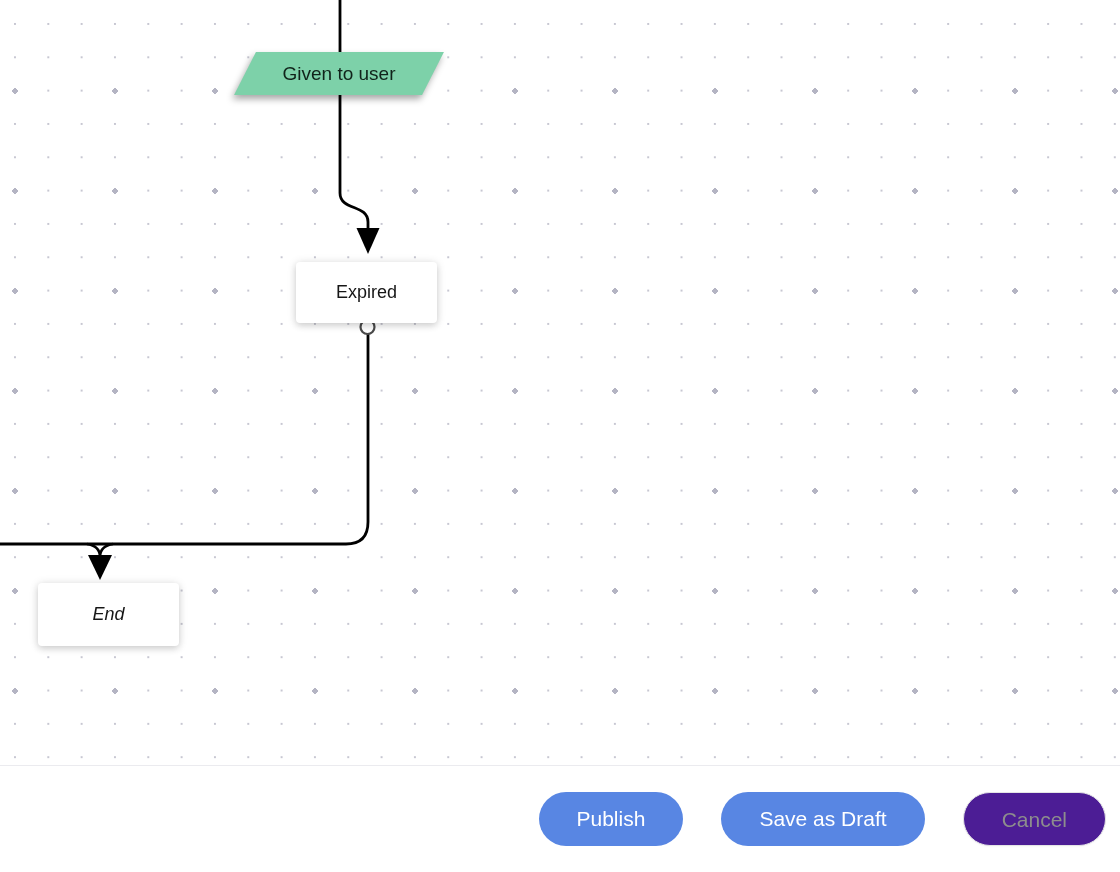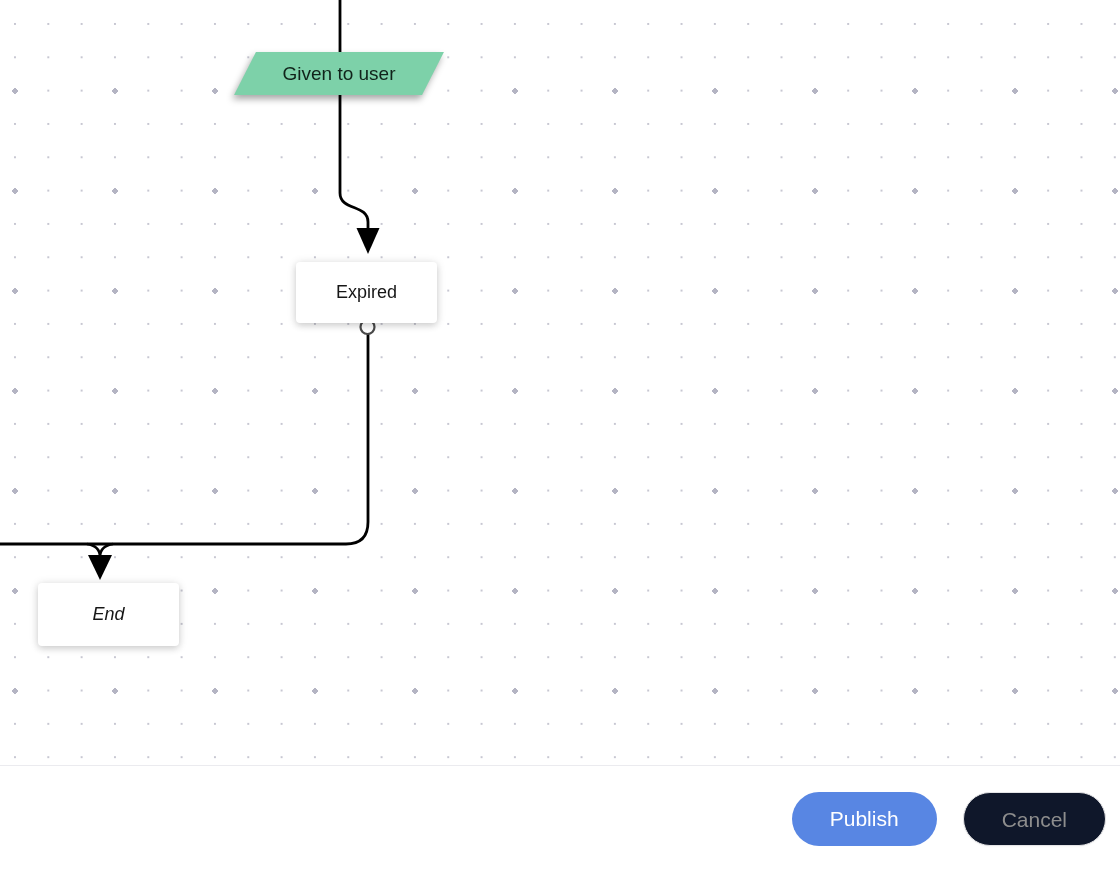--- a/index.html
+++ b/index.html
@@ -92,39 +92,39 @@
     position: absolute;
     left: 0; top: 765px;
     width: 1120px;
     height: 107px;
     background: #ffffff;
     border-top: 1px solid #ebebef;
     box-sizing: border-box;
     display: flex;
     align-items: center;
     justify-content: flex-end;
-    gap: 26px;
+    gap: 38px;
     padding-right: 14px;
   }
   .btn {
     height: 54px;
     border-radius: 27px;
     font-family: "Liberation Sans", "DejaVu Sans", sans-serif;
     font-size: 21px;
     padding: 0 38px;
     border: none;
     cursor: pointer;
     line-height: 54px;
   }
   .btn-primary {
     background: #5886e3;
     color: #ffffff;
   }
   .btn-secondary {
-    background: #0f172a;
+    background: #4c1d95;
     color: #8d8d8d;
     border: 1px solid #e4e4e6;
     box-shadow: 0 1px 2px rgba(0,0,0,0.03);
   }
 </style>
 </head>
 <body>
 
 <div class="app">
 
@@ -153,16 +153,17 @@
     </div>
 
     <div class="node node-end">
       <span>End</span>
     </div>
 
   </div>
 
   <div class="footer">
     <button class="btn btn-primary">Publish</button>
+    <button class="btn btn-primary">Save as Draft</button>
     <button class="btn btn-secondary">Cancel</button>
   </div>
 
 </div>
 
 </body></html>

